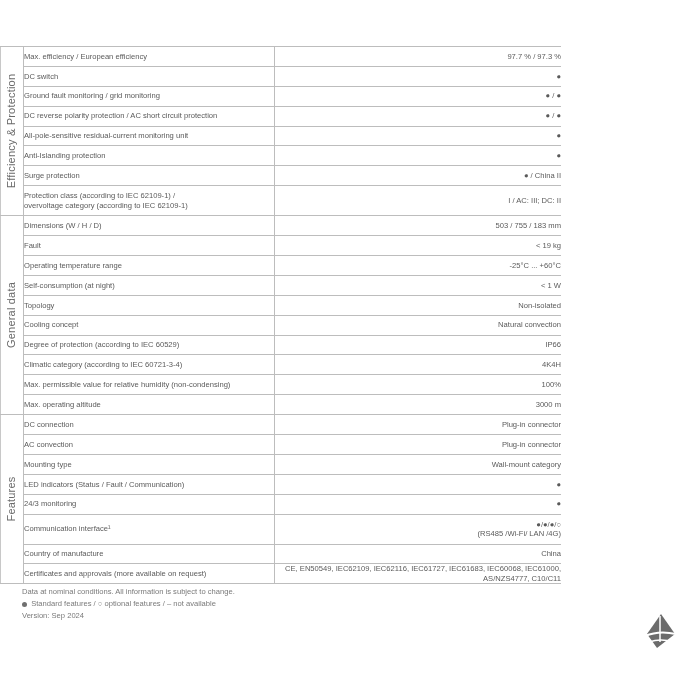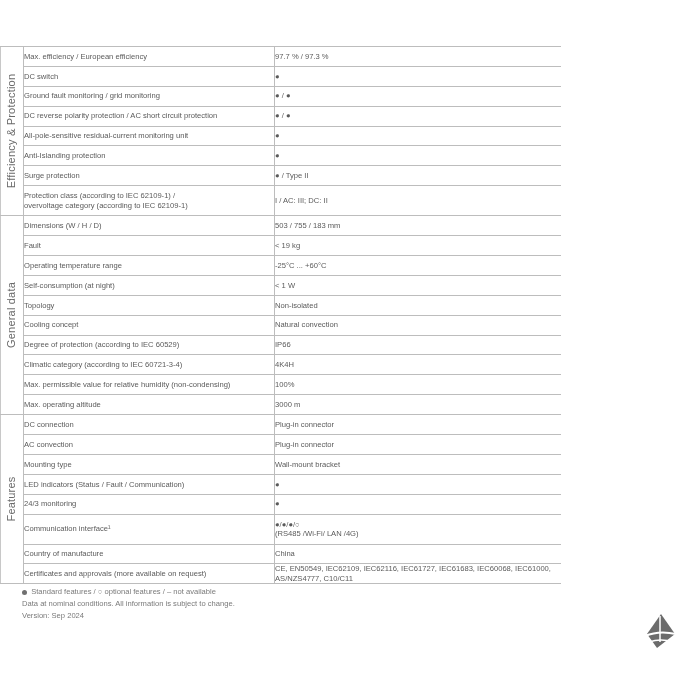--- a/index.html
+++ b/index.html
@@ -8,21 +8,21 @@
   .sheet { position: absolute; left: 0; top: 46px; width: 700px; }
   table.spec { border-collapse: collapse; width: 561px; table-layout: fixed; }
   table.spec td { border-top: 1px solid #bdbdbd; border-bottom: 1px solid #bdbdbd;
                   font-size: 7.6px; padding: 0; line-height: 1.25; }
   td.section { width: 22px; border-left: 1px solid #c8c8c8; border-right: 1px solid #bdbdbd;
                position: relative; vertical-align: middle; }
   td.section .vlabel { position: absolute; left: 50%; top: 50%;
                        transform: translate(-50%, -50%) rotate(-90deg);
                        white-space: nowrap; font-size: 11px; color: #6a6a6a; letter-spacing: 0.2px; }
   td.label { width: 250px; padding-left: 6px; border-right: 1px solid #bdbdbd; height: 18.9px; }
-  td.value { text-align: left; }
+  td.value { text-align: right; }
   tr.tall td.label, tr.tall td.value { height: 29px; }
   .dot { display: inline-block; width: 6px; height: 6px; border-radius: 50%; background: #5c5c5c;
          vertical-align: middle; }
   .notes { position: absolute; left: 22px; top: 586px; font-size: 7.6px; color: #7a7a7a; line-height: 12.2px; }
   .notes .dot { width: 5px; height: 5px; background: #707070; margin-right: 2px; }
   .logo { position: absolute; left: 643px; top: 612px; width: 34px; height: 40px; }
 </style>
 </head>
 <body>
 
@@ -78,21 +78,21 @@
           </td>
           <td class="value">
             <div>●</div>
           </td>
         </tr>
         <tr>
           <td class="label">
             <div>Surge protection</div>
           </td>
           <td class="value">
-            <div>● / Type II</div>
+            <div>● / China II</div>
           </td>
         </tr>
         <tr class="tall">
           <td class="label">
             <div>Protection class (according to IEC 62109-1) /</div>
             <div>overvoltage category (according to IEC 62109-1)</div>
           </td>
           <td class="value">
             <div>I / AC: III; DC: II</div>
           </td>
@@ -197,21 +197,21 @@
           </td>
           <td class="value">
             <div>Plug-in connector</div>
           </td>
         </tr>
         <tr>
           <td class="label">
             <div>Mounting type</div>
           </td>
           <td class="value">
-            <div>Wall-mount bracket</div>
+            <div>Wall-mount category</div>
           </td>
         </tr>
         <tr>
           <td class="label">
             <div>LED indicators (Status / Fault / Communication)</div>
           </td>
           <td class="value">
             <div>●</div>
           </td>
         </tr>
@@ -246,22 +246,22 @@
           </td>
           <td class="value">
             <div>CE, EN50549, IEC62109, IEC62116, IEC61727, IEC61683, IEC60068, IEC61000, AS/NZS4777, C10/C11</div>
           </td>
         </tr>
       </tbody>
   </table>
 </div>
 
 <div class="notes">
+  <div>Data at nominal conditions. All information is subject to change.</div>
   <div><span class="dot"></span> <span>Standard features / ○ optional features / – not available</span></div>
-  <div>Data at nominal conditions. All information is subject to change.</div>
   <div>Version: Sep 2024</div>
 </div>
 
 <div class="logo">
   <svg width="34" height="40" viewBox="0 0 34 40">
     <polygon points="18,2 32,22 14,36 4,22" fill="#6b6b6b"></polygon>
     <path d="M2 24 Q16 18 33 22" stroke="#ffffff" stroke-width="2" fill="none"></path>
     <path d="M17 4 L17 30" stroke="#ffffff" stroke-width="1.5" fill="none"></path>
     <path d="M6 30 Q18 26 30 30" stroke="#ffffff" stroke-width="1.5" fill="none"></path>
   </svg>

